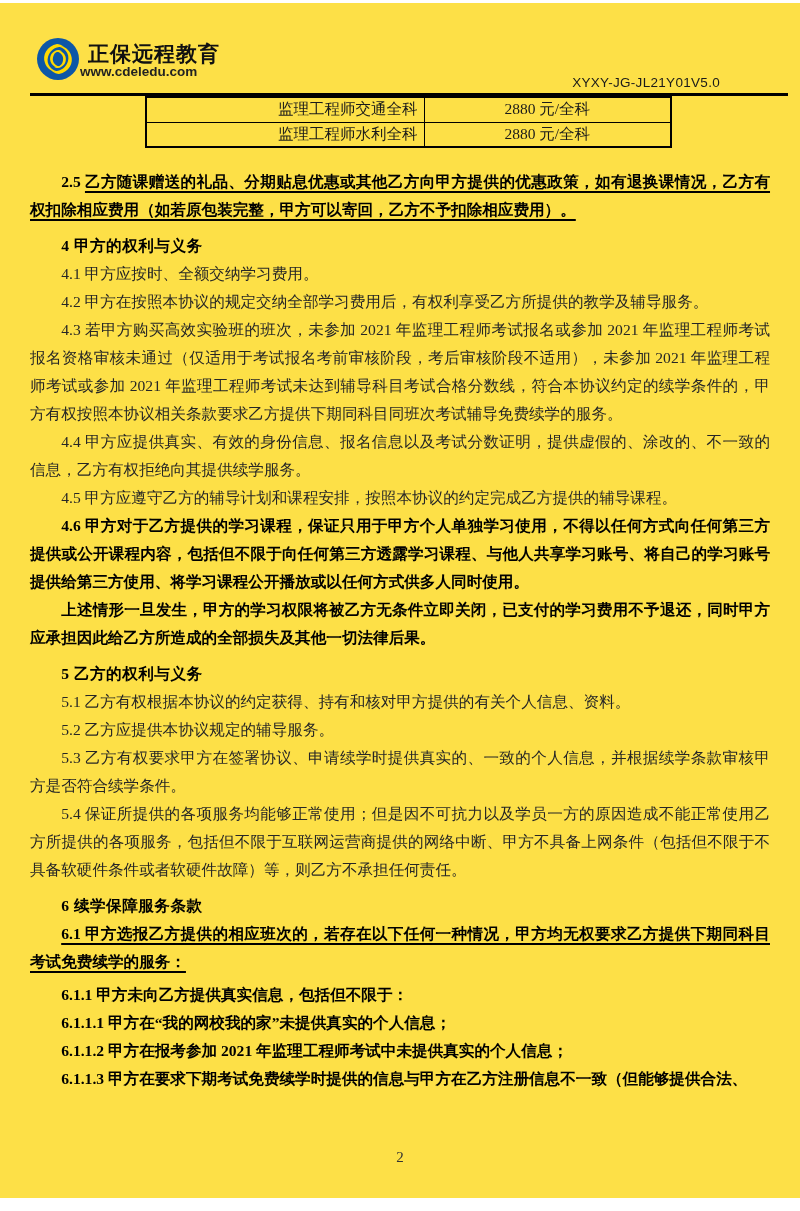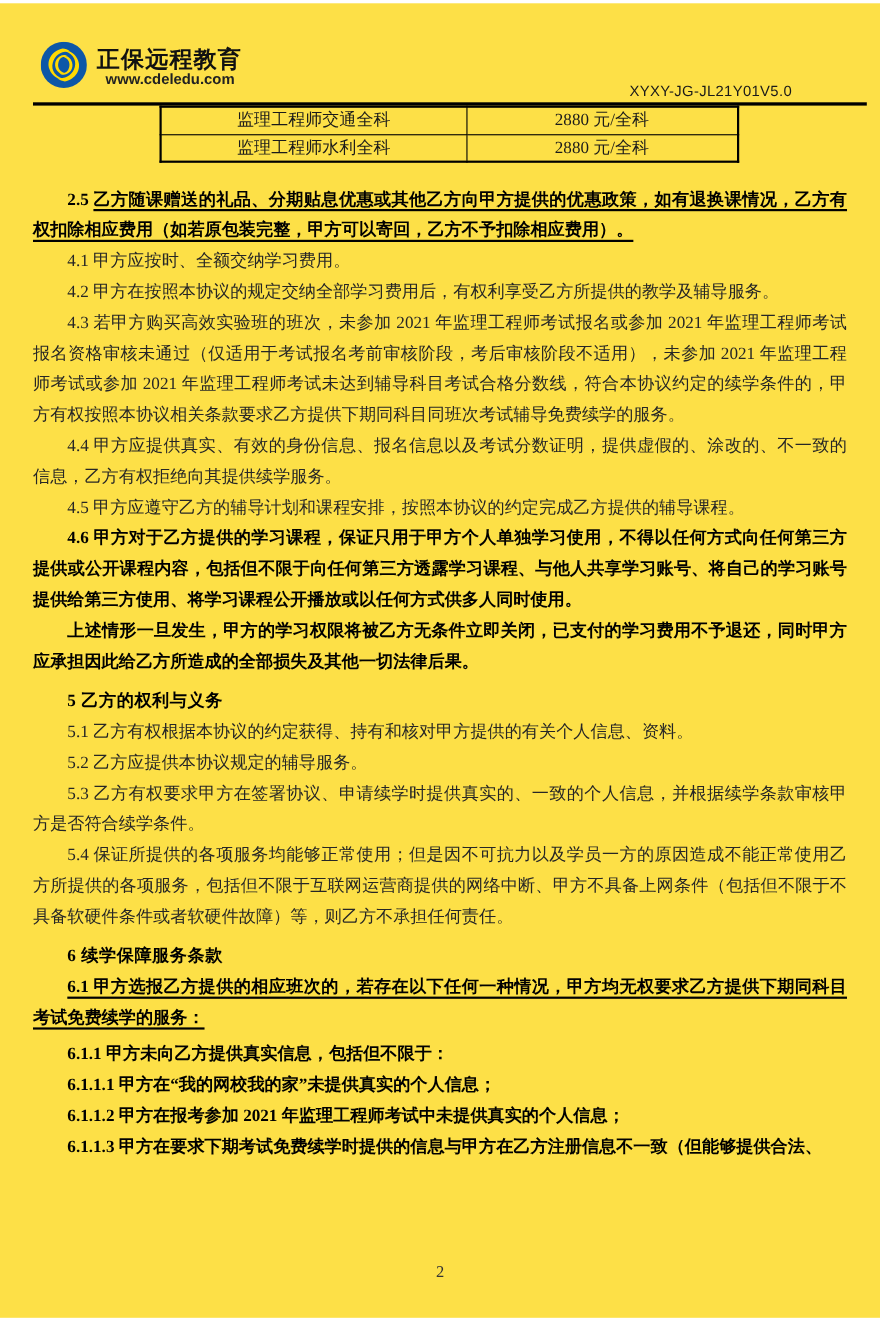--- a/index.html
+++ b/index.html
@@ -24,21 +24,21 @@
     position: absolute;
     left: 88px; top: 37px;
     font-family: "Liberation Sans", sans-serif;
     font-weight: bold;
     font-size: 21px;
     letter-spacing: 1px;
     color: #111;
   }
   .brand-url {
     position: absolute;
-    left: 96px; top: 61px;
+    left: 80px; top: 61px;
     font-family: "Liberation Sans", sans-serif;
     font-weight: bold;
     font-size: 13.5px;
     color: #222;
   }
   .doc-code {
     position: absolute;
     top: 72px; right: 80px;
     font-family: "Liberation Sans", sans-serif;
     font-size: 13.5px;
@@ -63,21 +63,21 @@
   }
   .price-table { border: 2px solid #000; }
   .price-table td {
     border: 1.5px solid #000;
     height: 25px;
     padding: 0 6px;
     vertical-align: middle;
     white-space: nowrap;
     overflow: hidden;
   }
-  .price-table td.col-course { width: 278px; text-align: center; }
+  .price-table td.col-course { width: 278px; text-align: right; }
   .price-table td.col-price  { width: 247px; text-align: center; }
   
   .contract-body {
     position: absolute;
     left: 30px; top: 165px;
     width: 740px;
     font-size: 15.6px;
     line-height: 28px;
     text-align: justify;
     color: #262626;
@@ -125,20 +125,21 @@
       </tr>
       <tr>
         <td class="col-course">监理工程师水利全科</td>
         <td class="col-price">2880 元/全科</td>
       </tr>
     </tbody>
   </table>
 
   <main class="contract-body" id="contract-body">
       <p class="para bold"><span>2.5 </span><span class="u">乙方随课赠送的礼品、分期贴息优惠或其他乙方向甲方提供的优惠政策，如有退换课情况，乙方有权扣除相应费用（如若原包装完整，甲方可以寄回，乙方不予扣除相应费用）。</span></p>
+      <p class="para bold heading"><span>4 甲方的权利与义务</span></p>
       <p class="para"><span>4.1 甲方应按时、全额交纳学习费用。</span></p>
       <p class="para"><span>4.2 甲方在按照本协议的规定交纳全部学习费用后，有权利享受乙方所提供的教学及辅导服务。</span></p>
       <p class="para"><span>4.3 若甲方购买高效实验班的班次，未参加 2021 年监理工程师考试报名或参加 2021 年监理工程师考试报名资格审核未通过（仅适用于考试报名考前审核阶段，考后审核阶段不适用），未参加 2021 年监理工程师考试或参加 2021 年监理工程师考试未达到辅导科目考试合格分数线，符合本协议约定的续学条件的，甲方有权按照本协议相关条款要求乙方提供下期同科目同班次考试辅导免费续学的服务。</span></p>
       <p class="para"><span>4.4 甲方应提供真实、有效的身份信息、报名信息以及考试分数证明，提供虚假的、涂改的、不一致的信息，乙方有权拒绝向其提供续学服务。</span></p>
       <p class="para"><span>4.5 甲方应遵守乙方的辅导计划和课程安排，按照本协议的约定完成乙方提供的辅导课程。</span></p>
       <p class="para bold"><span>4.6 甲方对于乙方提供的学习课程，保证只用于甲方个人单独学习使用，不得以任何方式向任何第三方提供或公开课程内容，包括但不限于向任何第三方透露学习课程、与他人共享学习账号、将自己的学习账号提供给第三方使用、将学习课程公开播放或以任何方式供多人同时使用。</span></p>
       <p class="para bold"><span>上述情形一旦发生，甲方的学习权限将被乙方无条件立即关闭，已支付的学习费用不予退还，同时甲方应承担因此给乙方所造成的全部损失及其他一切法律后果。</span></p>
       <p class="para bold heading"><span>5 乙方的权利与义务</span></p>
       <p class="para"><span>5.1 乙方有权根据本协议的约定获得、持有和核对甲方提供的有关个人信息、资料。</span></p>
       <p class="para"><span>5.2 乙方应提供本协议规定的辅导服务。</span></p>

